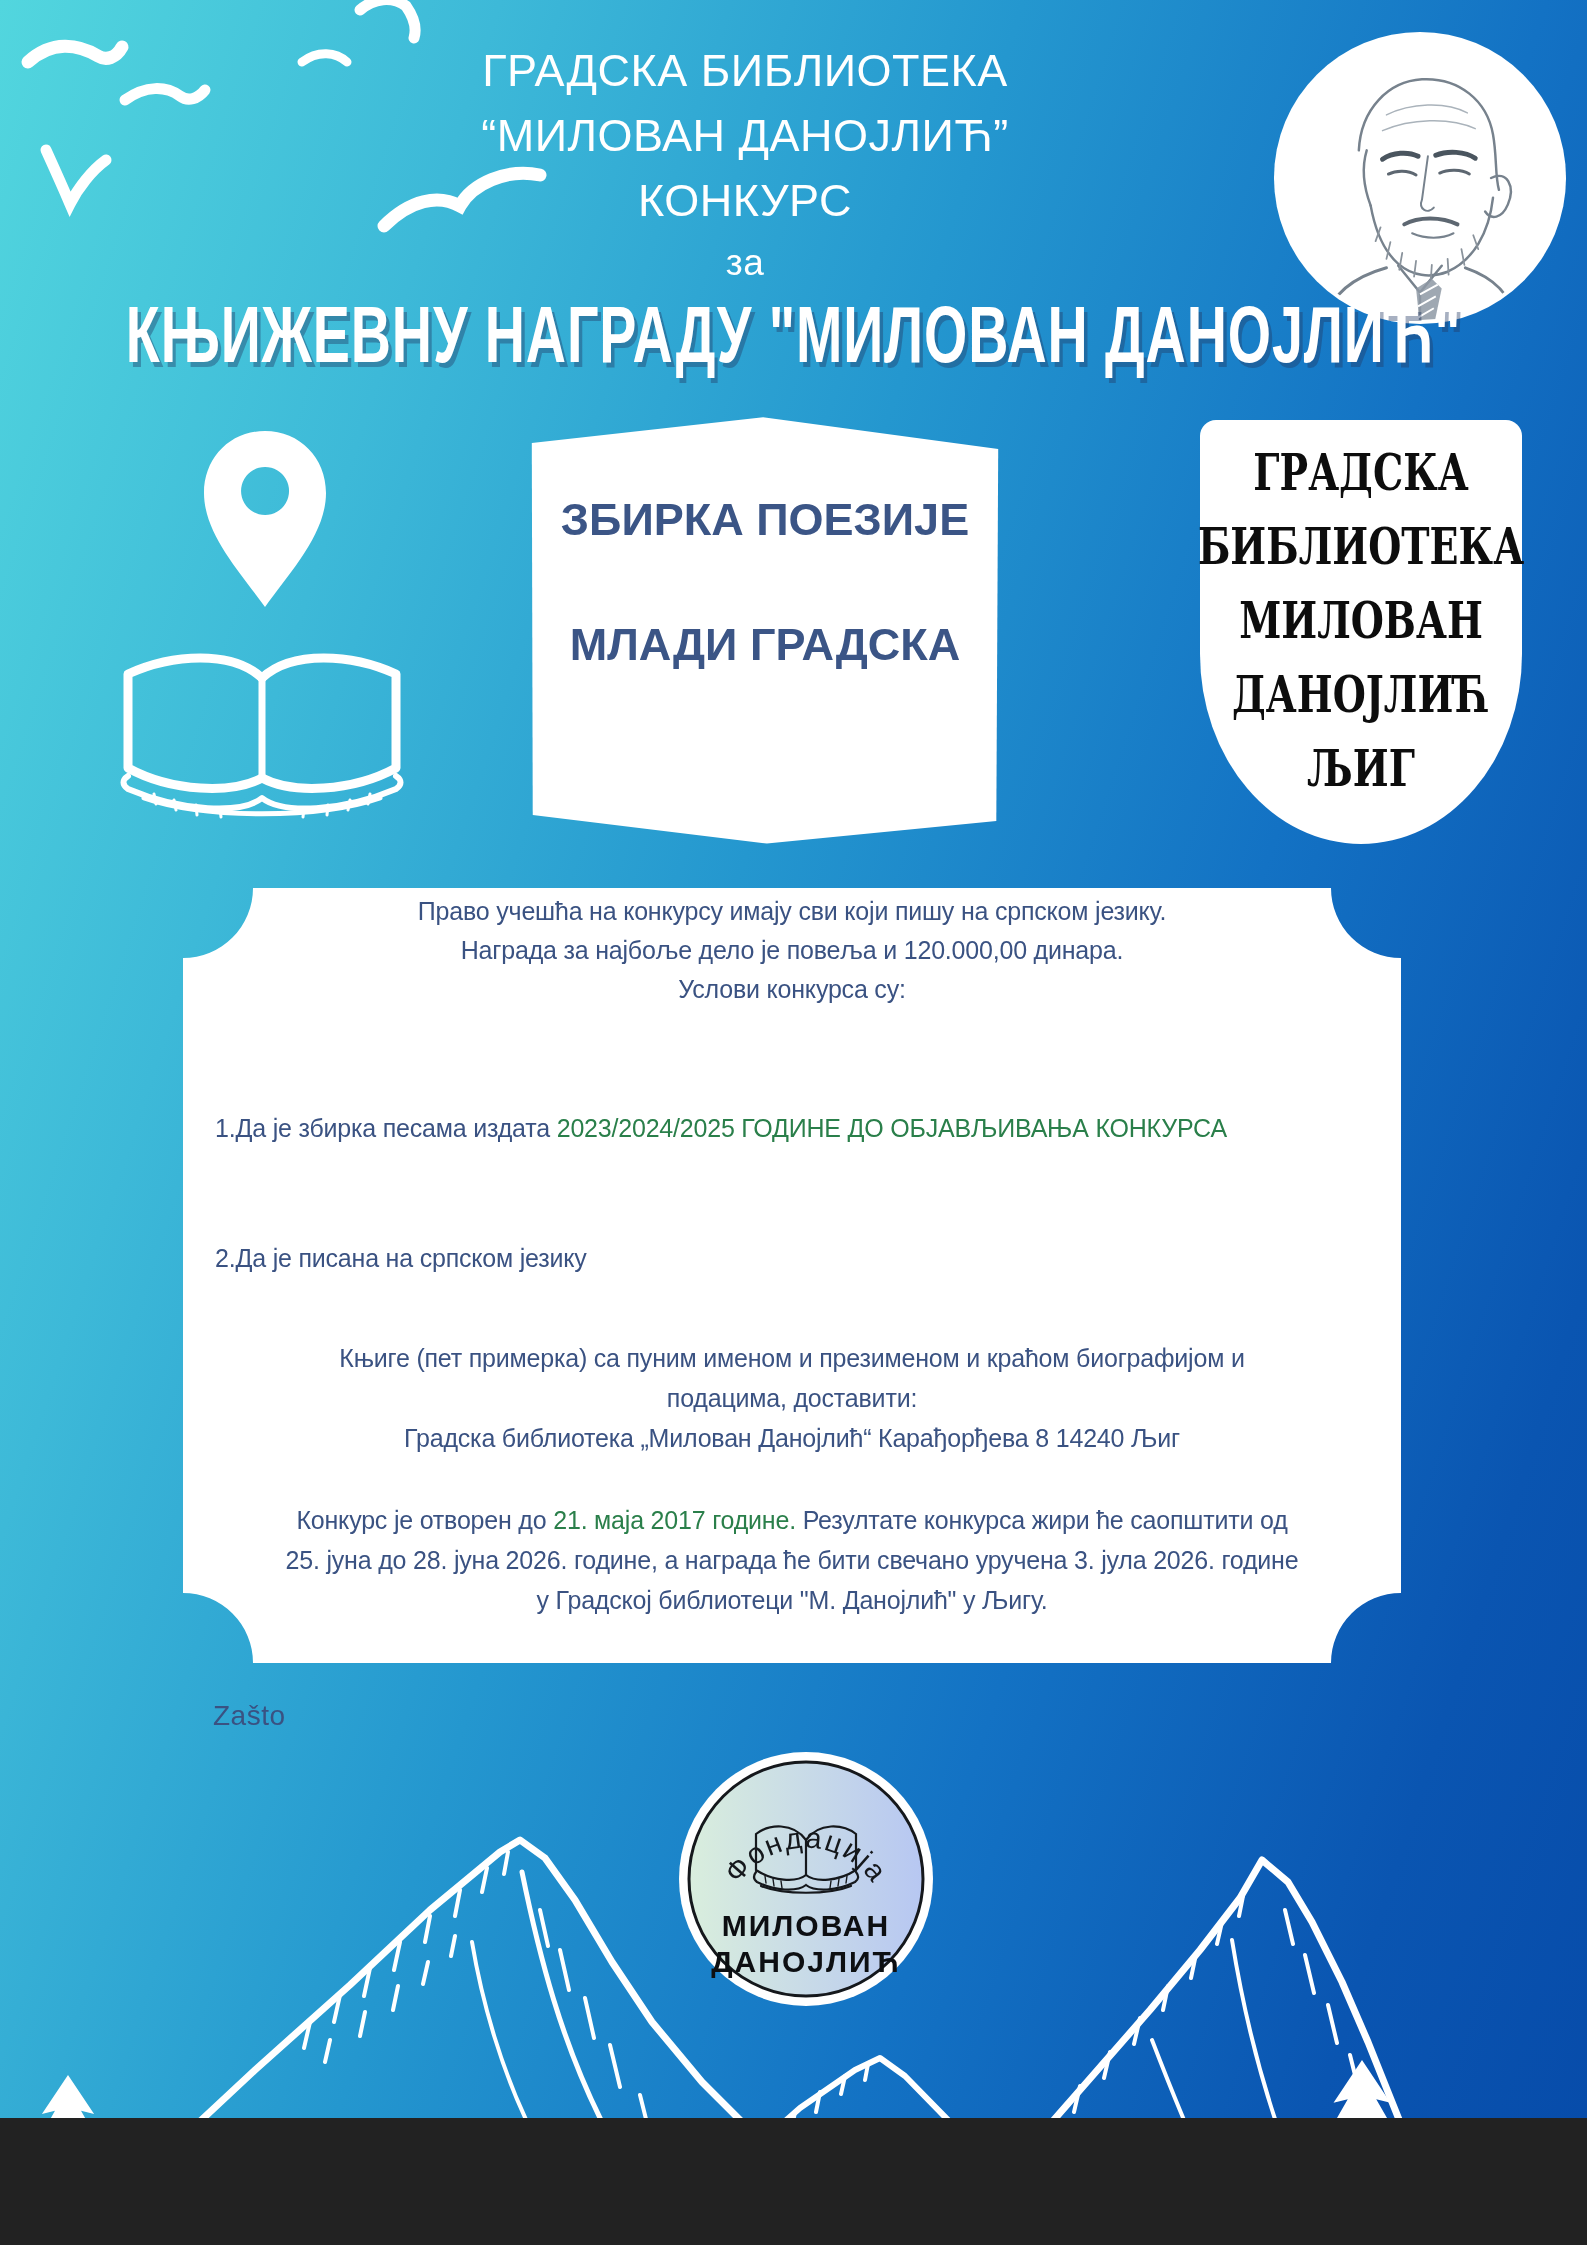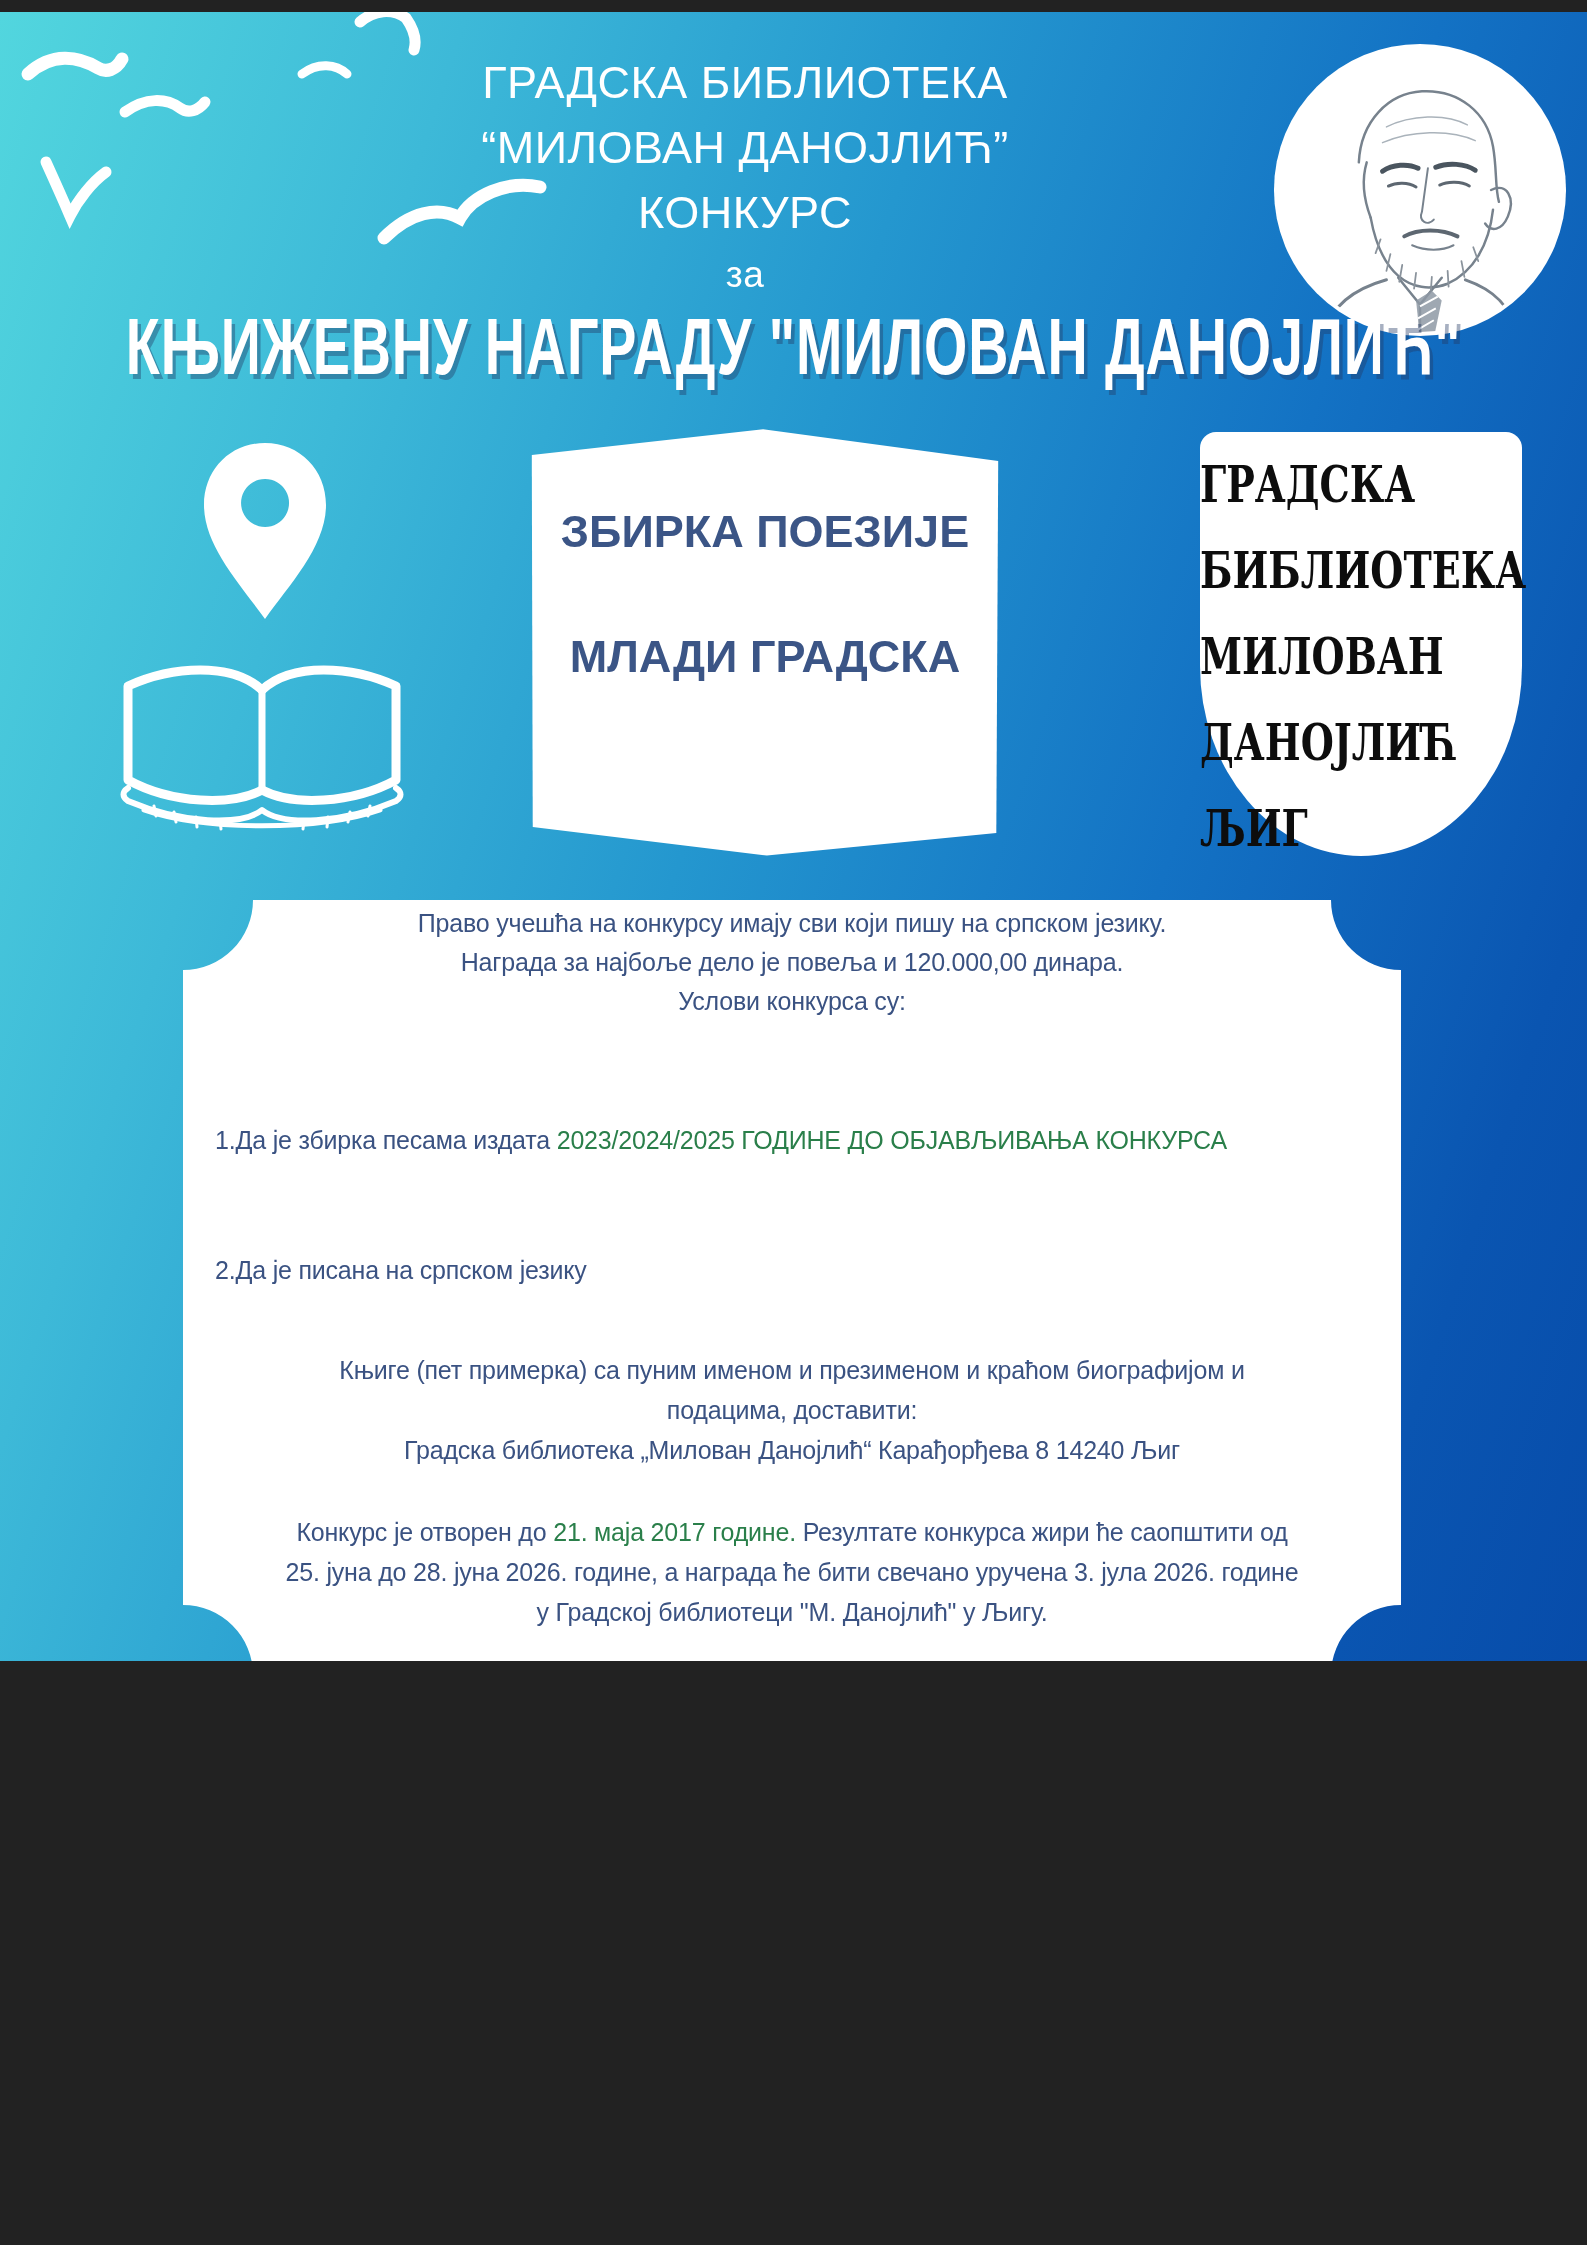--- a/index.html
+++ b/index.html
@@ -1,40 +1,39 @@
 <!DOCTYPE html>
 <html><head>
 <meta charset="utf-8">
 <style>
   html,body{margin:0;padding:0;background:#222;}
   #stage{
-    position:relative;width:1587px;height:1649px;overflow:hidden;
+    position:relative;width:1587px;height:2118px;overflow:hidden;
     font-family:"Liberation Sans",sans-serif;
     background:linear-gradient(108deg,#52d6de 0%,#3db9d8 22%,#2497cf 45%,#1372c4 68%,#0a55b1 88%,#074caa 100%);
-    margin-top:12px;
   }
   .abs{position:absolute;}
   
   .header-block{left:0;top:38px;width:1490px;text-align:center;color:#ffffff;
     font-size:45px;line-height:65px;letter-spacing:.5px;font-weight:400;}
   .header-block .za{font-size:37px;line-height:60px;}
   
   .title-wrap{left:0;top:298px;width:1587px;text-align:center;}
   .title-wrap span{display:inline-block;font-size:64px;font-weight:bold;color:#ffffff;
     transform:scale(0.87,1.24);transform-origin:center;letter-spacing:1px;
     text-shadow:4px 4px 0 rgba(35,58,100,.40);white-space:nowrap;}
   
   .banner{left:528px;top:413px;width:474px;height:434px;background:#ffffff;
     clip-path:polygon(0.8% 6.9%,49.6% 1.0%,99.2% 8.3%,98.8% 94%,50.4% 99.2%,1% 92.6%);}
   .banner .bline{position:absolute;left:0;width:100%;text-align:center;color:#3b5586;
     font-weight:bold;font-size:45px;line-height:50px;white-space:nowrap;}
   
   .badge{left:1200px;top:420px;width:322px;height:424px;background:#ffffff;
     border-radius:16px 16px 161px 161px / 16px 16px 190px 190px;
-    display:flex;flex-direction:column;padding-top:16px;box-sizing:border-box;gap:12px;}
+    display:flex;flex-direction:column;align-items:center;padding-top:16px;box-sizing:border-box;}
   .badge .bl{font-family:"DejaVu Serif",serif;font-weight:bold;font-size:38px;line-height:74px;
     color:#0d0d0d;transform:scaleY(1.34);transform-origin:center;white-space:nowrap;}
   
   .plaque-text{left:183px;top:888px;width:1218px;height:775px;color:#3a5282;
     font-size:25px;letter-spacing:-0.2px;}
   .plaque-text .blk{position:absolute;white-space:nowrap;}
   .center{left:0;width:100%;text-align:center;}
   .lh39{line-height:39px;} .lh40{line-height:40px;}
   .green{color:#2a7f4a;}
   .zasto{left:213px;top:1700px;font-size:28px;font-weight:500;color:#3a5282;letter-spacing:.5px;}

